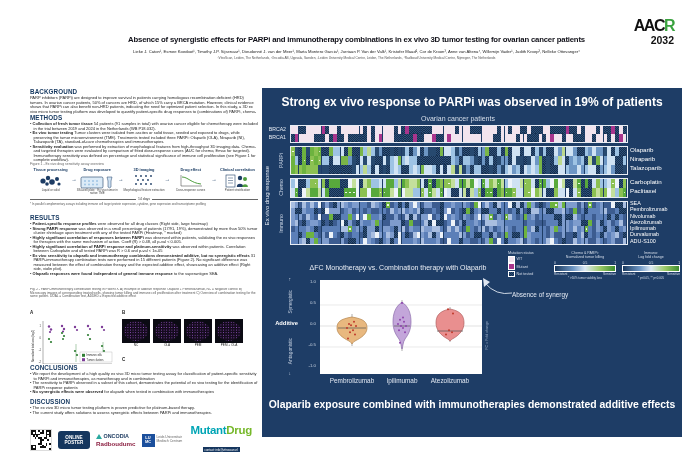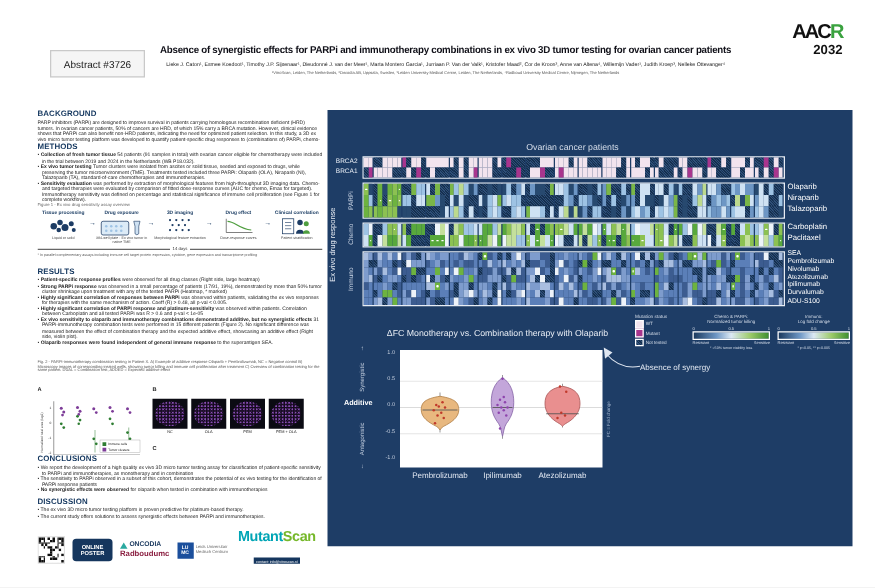--- a/index.html
+++ b/index.html
@@ -113,21 +113,20 @@
   #fc-note{left:222px;top:230px;height:34px;width:6px;font-size:3.6px;color:#9fb2cc}
   .ann{position:absolute;left:250px;top:203px;font-size:6.4px;color:#e2e8f2}
   .ann-arrow{position:absolute;left:216px;top:185px}
   .banner{position:absolute;left:6px;top:311px;width:408px;text-align:center;font-size:10.4px;font-weight:bold;color:#fff}
 </style>
 </head>
 <body>
 
 <div class="poster">
 
-  <div class="abs-box">Abstract #3726</div>
   <div class="title">Absence of synergistic effects for PARPi and immunotherapy combinations in ex vivo 3D tumor testing for ovarian cancer patients</div>
   <div class="authors">Lieke J. Caton¹, Esmee Koedoot¹, Timothy J.P. Sijsenaar¹, Dieudonné J. van der Meer¹, Marta Montero Garcia¹, Jurriaan P. Van der Valk¹, Kristofer Maad², Cor de Kroon³, Anne van Altena⁴, Willemijn Vader¹, Judith Kroep³, Nelleke Ottevanger⁴</div>
   <div class="affil">¹VitroScan, Leiden, The Netherlands, ²Oncodia AB, Uppsala, Sweden, ³Leiden University Medical Centre, Leiden, The Netherlands, ⁴Radboud University Medical Centre, Nijmegen, The Netherlands</div>
   <div class="aacr">
     <div class="aacr-name"><span>AAC</span><span class="r">R</span></div>
     <div class="aacr-year">2032</div>
   </div>
 
   <div class="lc">
 
@@ -506,27 +505,28 @@
         <div class="lumc-sq">
             <span>LU</span>
             <span>MC</span>
           </div>
         <div class="lumc-txt">
             <div>Leids Universitair</div>
             <div>Medisch Centrum</div>
           </div>
       </div>
       <div class="vitro">
-        <div class="vitro-name"><span class="v1">Mutant</span><span class="v2">Scan</span></div>
+        <div class="vitro-name"><span class="v1">Mutant</span><span class="v2">Drug</span></div>
         <div class="vitro-tag">contact: info@vitroscan.nl</div>
       </div>
     </div>
   </div>
 
   <div class="rp">
+    <div class="rp-head">Strong ex vivo response to PARPi was observed in 19% of patients</div>
     <div class="hm-title">Ovarian cancer patients</div>
 
     <div class="vwrap" id="hm-axis">
         <span class="vtext">Ex vivo drug response</span>
       </div>
     <div class="vwrap" id="grp-parpi">
         <span class="vtext">PARPi</span>
       </div>
     <div class="vwrap" id="grp-chemo">
         <span class="vtext">Chemo</span>
@@ -2018,14 +2018,15 @@
     <div class="vwrap" id="fc-note">
         <span class="vtext">FC = Fold change</span>
       </div>
 
     <svg class="ann-arrow" width="36" height="24" viewBox="0 0 36 24">
       <path d="M34 20 Q18 23 7 10" stroke="#dfe6f0" stroke-width="0.9" fill="none"></path>
       <path d="M5 5 L12 9 L6 14 Z" fill="#dfe6f0"></path>
     </svg>
     <div class="ann">Absence of synergy</div>
 
+    <div class="banner">Olaparib exposure combined with immunotherapies demonstrated additive effects</div>
   </div>
 </div>
 
 </body></html>

